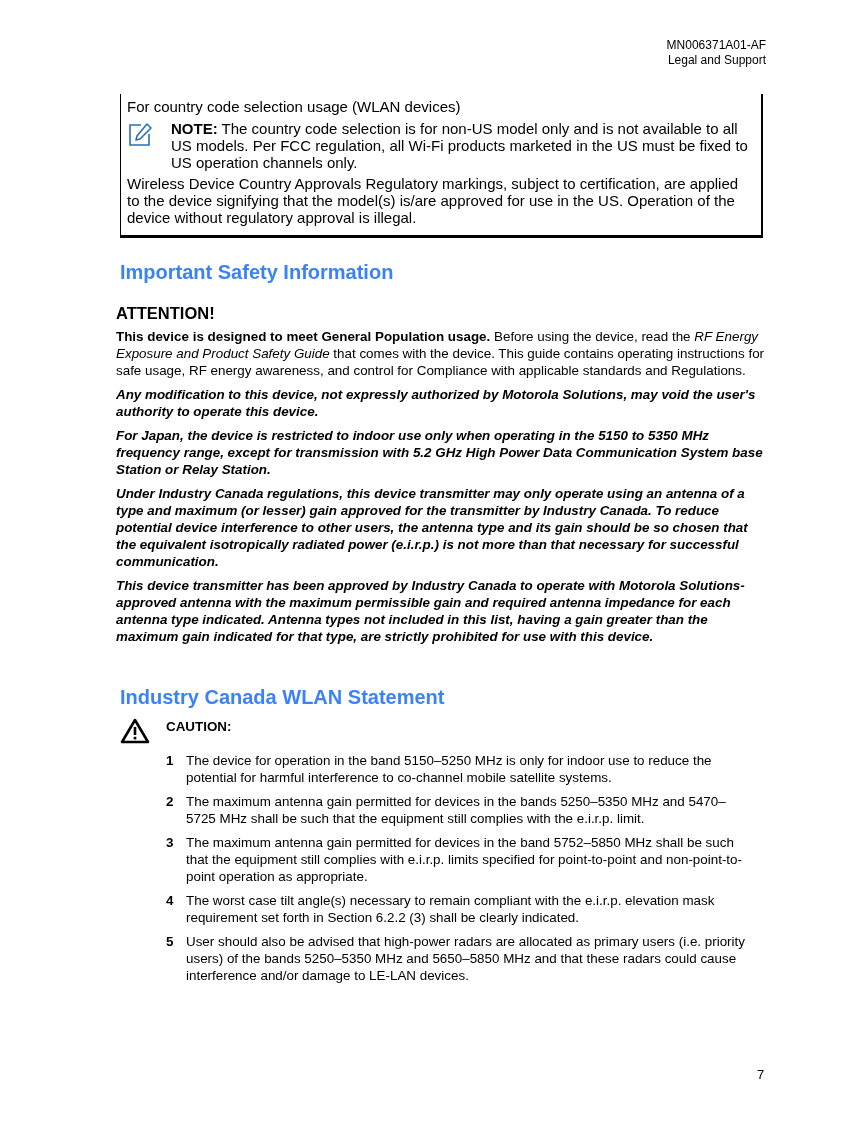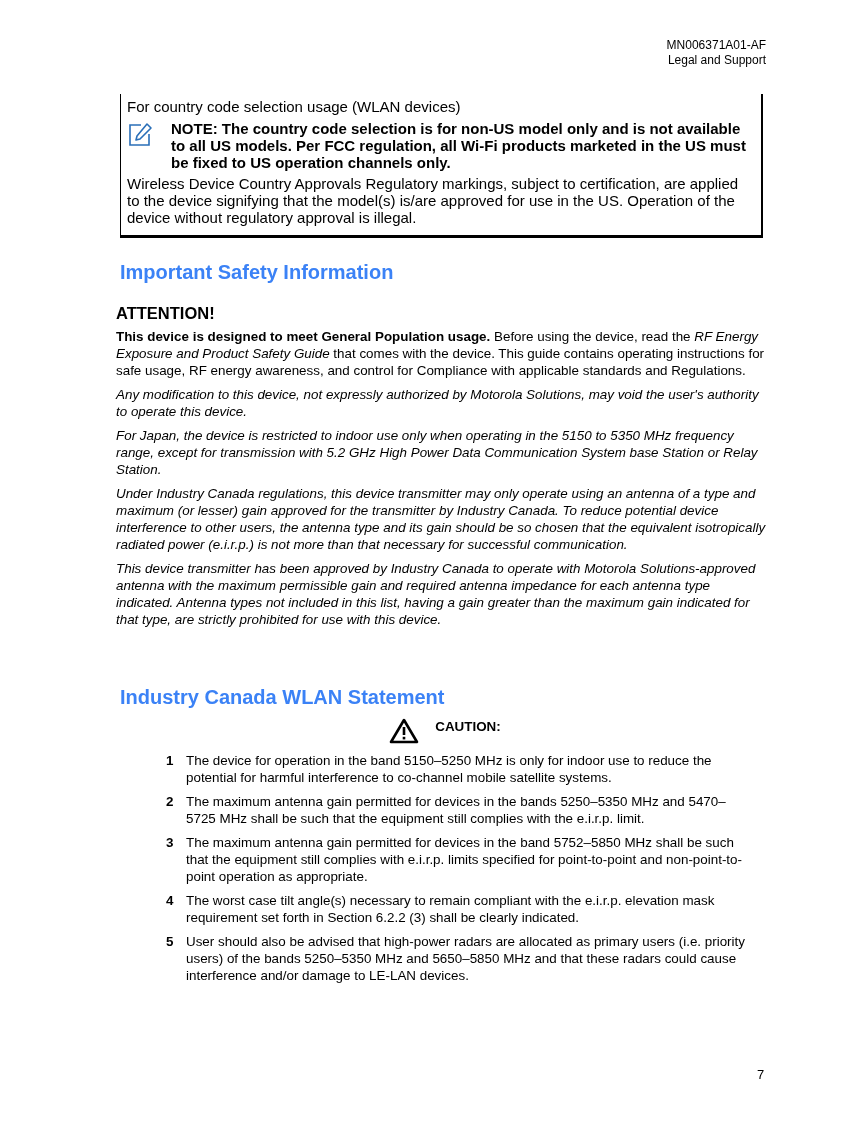--- a/index.html
+++ b/index.html
@@ -2,29 +2,29 @@
 <html><head>
 <meta charset="utf-8">
 <style>
   html, body { margin: 0; padding: 0; background: #ffffff; }
   body { width: 866px; height: 1122px; position: relative; font-family: "Liberation Sans", sans-serif; color: #000; overflow: hidden; }
   .header { position: absolute; right: 100px; top: 38px; text-align: right; font-size: 12px; line-height: 15px; }
   .box { position: absolute; left: 120px; top: 94px; width: 643px; border-left: 1px solid #000; border-right: 2px solid #000; border-bottom: 3px solid #000; padding: 4px 0 9px 6px; box-sizing: border-box; font-size: 15px; line-height: 17px; }
   .box .intro { margin: 0 0 5px 0; }
   .note { display: flex; margin-bottom: 4px; }
   .note .icon { width: 44px; flex: 0 0 44px; padding-top: 2px; }
-  .note .text { flex: 1; padding-right: 5px; font-weight: bold; }
+  .note .text { flex: 1; padding-right: 5px; }
   .box .body { margin: 0; padding-right: 10px; }
   .h1 { position: absolute; left: 120px; font-size: 20px; font-weight: bold; color: #3b82f6; }
   .content { position: absolute; left: 116px; width: 650px; font-size: 13.4px; line-height: 17px; }
   .content p { margin: 0 0 7px 0; }
   .h2 { font-size: 16.5px; font-weight: bold; margin: 0 0 6px 0; }
-  .it { font-style: italic; }
+  .it { font-style: italic; font-weight: bold; }
   .caution { position: absolute; left: 120px; top: 714px; width: 650px; font-size: 13.4px; line-height: 17px; }
-  .caution .hdr { display: flex; align-items: flex-start; justify-content: center; }
+  .caution .hdr { display: flex; align-items: flex-start; }
   .caution .hdr .icon { width: 46px; flex: 0 0 46px; padding-top: 4px; }
   .caution .lbl { font-weight: bold; padding-top: 4px; }
   .list { margin: 4px 0 0 46px; padding: 0; list-style: none; }
   .list li { display: flex; margin-bottom: 7px; }
   .list .num { width: 20px; flex: 0 0 20px; font-weight: bold; }
   .list .txt { flex: 1; padding-right: 25px; }
   .pageno { position: absolute; left: 757px; top: 1067px; font-size: 13px; }
 </style>
 </head>
 <body>

